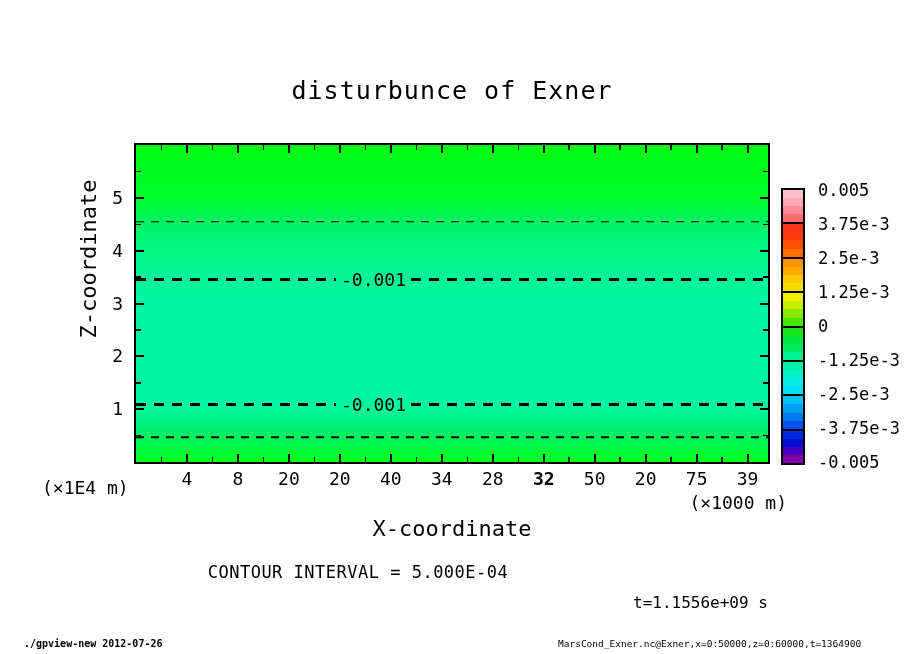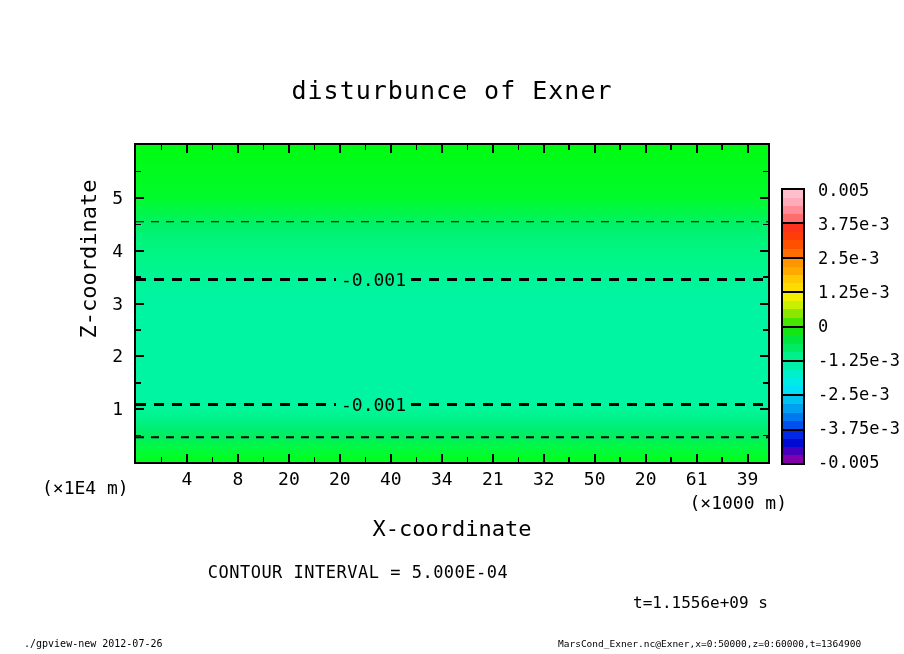--- a/index.html
+++ b/index.html
@@ -18,21 +18,21 @@
   .xtick{position:absolute;top:469px;width:44px;text-align:center;font-size:18px;line-height:20px;}
   #z-axis-unit{left:42px;top:477px;font-size:18px;}
   #x-axis-unit{left:655px;top:492px;width:132px;text-align:right;font-size:18px;}
   #x-axis-label{left:0;top:516px;width:904px;text-align:center;font-size:22px;}
   #colorbar{left:781px;top:188px;width:20px;height:273px;border:2px solid #000;display:flex;flex-direction:column;}
   .cbox{flex:1 1 0;box-sizing:border-box;}
   .cbox + .cbox{border-top:2px solid #000;}
   .cblabel{position:absolute;left:818px;width:110px;font-size:17px;line-height:19px;white-space:nowrap;}
   #contour-interval-note{left:0;top:562px;width:716px;text-align:center;font-size:17px;letter-spacing:.5px;}
   #time-annotation{left:633px;top:593px;font-size:16px;}
-  #footer-command{left:24px;top:638px;font-size:10px;}
+  #footer-command{left:24px;top:638px;font-size:10px;font-weight:bold;}
   #footer-source{left:558px;top:638px;font-size:9.5px;}
 </style>
 </head>
 <body>
 
 <div id="chart-root">
   <div id="chart-title" class="abs">disturbunce of Exner</div>
 
   <div id="plot" class="abs" style="background: linear-gradient(rgb(0, 251, 18) 0%, rgb(0, 251, 43) 16.7%, rgb(0, 246, 77) 21.8%, rgb(0, 241, 99) 24.3%, rgb(0, 244, 120) 29%, rgb(0, 246, 138) 36.9%, rgb(0, 244, 151) 42.6%, rgb(0, 245, 163) 48.9%, rgb(0, 245, 163) 80.4%, rgb(0, 247, 154) 82.6%, rgb(0, 242, 135) 86.8%, rgb(0, 238, 110) 89.9%, rgb(0, 239, 95) 92.1%, rgb(0, 248, 67) 95.3%, rgb(0, 253, 43) 97.8%, rgb(0, 255, 29) 100%);">
       <div class="tick" style="left: 24.7339px; top: 0px; width: 1.5px; height: 5px;"></div>
@@ -131,25 +131,25 @@
       <div class="ztick" style="top: 240.8px;">4</div>
       <div class="ztick" style="top: 188px;">5</div>
     </div>
   <div id="x-tick-labels">
       <div class="xtick" style="left: 164.968px;">4</div>
       <div class="xtick" style="left: 215.935px;">8</div>
       <div class="xtick" style="left: 266.903px;">20</div>
       <div class="xtick" style="left: 317.871px;">20</div>
       <div class="xtick" style="left: 368.839px;">40</div>
       <div class="xtick" style="left: 419.806px;">34</div>
-      <div class="xtick" style="left: 470.774px;">21</div>
-      <div class="xtick" style="left: 521.742px;">32</div>
+      <div class="xtick" style="left: 470.774px;">28</div>
+      <div class="xtick" style="left: 521.742px; font-weight: bold;">32</div>
       <div class="xtick" style="left: 572.71px;">50</div>
       <div class="xtick" style="left: 623.677px;">20</div>
-      <div class="xtick" style="left: 674.645px;">61</div>
+      <div class="xtick" style="left: 674.645px;">75</div>
       <div class="xtick" style="left: 725.613px;">39</div>
     </div>
   <div id="z-axis-unit" class="abs">(×1E4 m)</div>
   <div id="x-axis-unit" class="abs">(×1000 m)</div>
   <div id="x-axis-label" class="abs">X-coordinate</div>
 
   <div id="colorbar" class="abs">
       <div class="cbox" style="background: linear-gradient(rgb(255, 190, 203) 0%, rgb(255, 190, 203) 25%, rgb(255, 170, 185) 25%, rgb(255, 170, 185) 50%, rgb(255, 140, 150) 50%, rgb(255, 140, 150) 75%, rgb(255, 110, 110) 75%, rgb(255, 110, 110) 100%);"></div>
       <div class="cbox" style="background: linear-gradient(rgb(255, 50, 30) 0%, rgb(255, 50, 30) 25%, rgb(255, 60, 10) 25%, rgb(255, 60, 10) 50%, rgb(255, 80, 0) 50%, rgb(255, 80, 0) 75%, rgb(255, 110, 0) 75%, rgb(255, 110, 0) 100%);"></div>
       <div class="cbox" style="background: linear-gradient(rgb(255, 150, 0) 0%, rgb(255, 150, 0) 25%, rgb(255, 170, 0) 25%, rgb(255, 170, 0) 50%, rgb(255, 200, 0) 50%, rgb(255, 200, 0) 75%, rgb(255, 220, 0) 75%, rgb(255, 220, 0) 100%);"></div>

